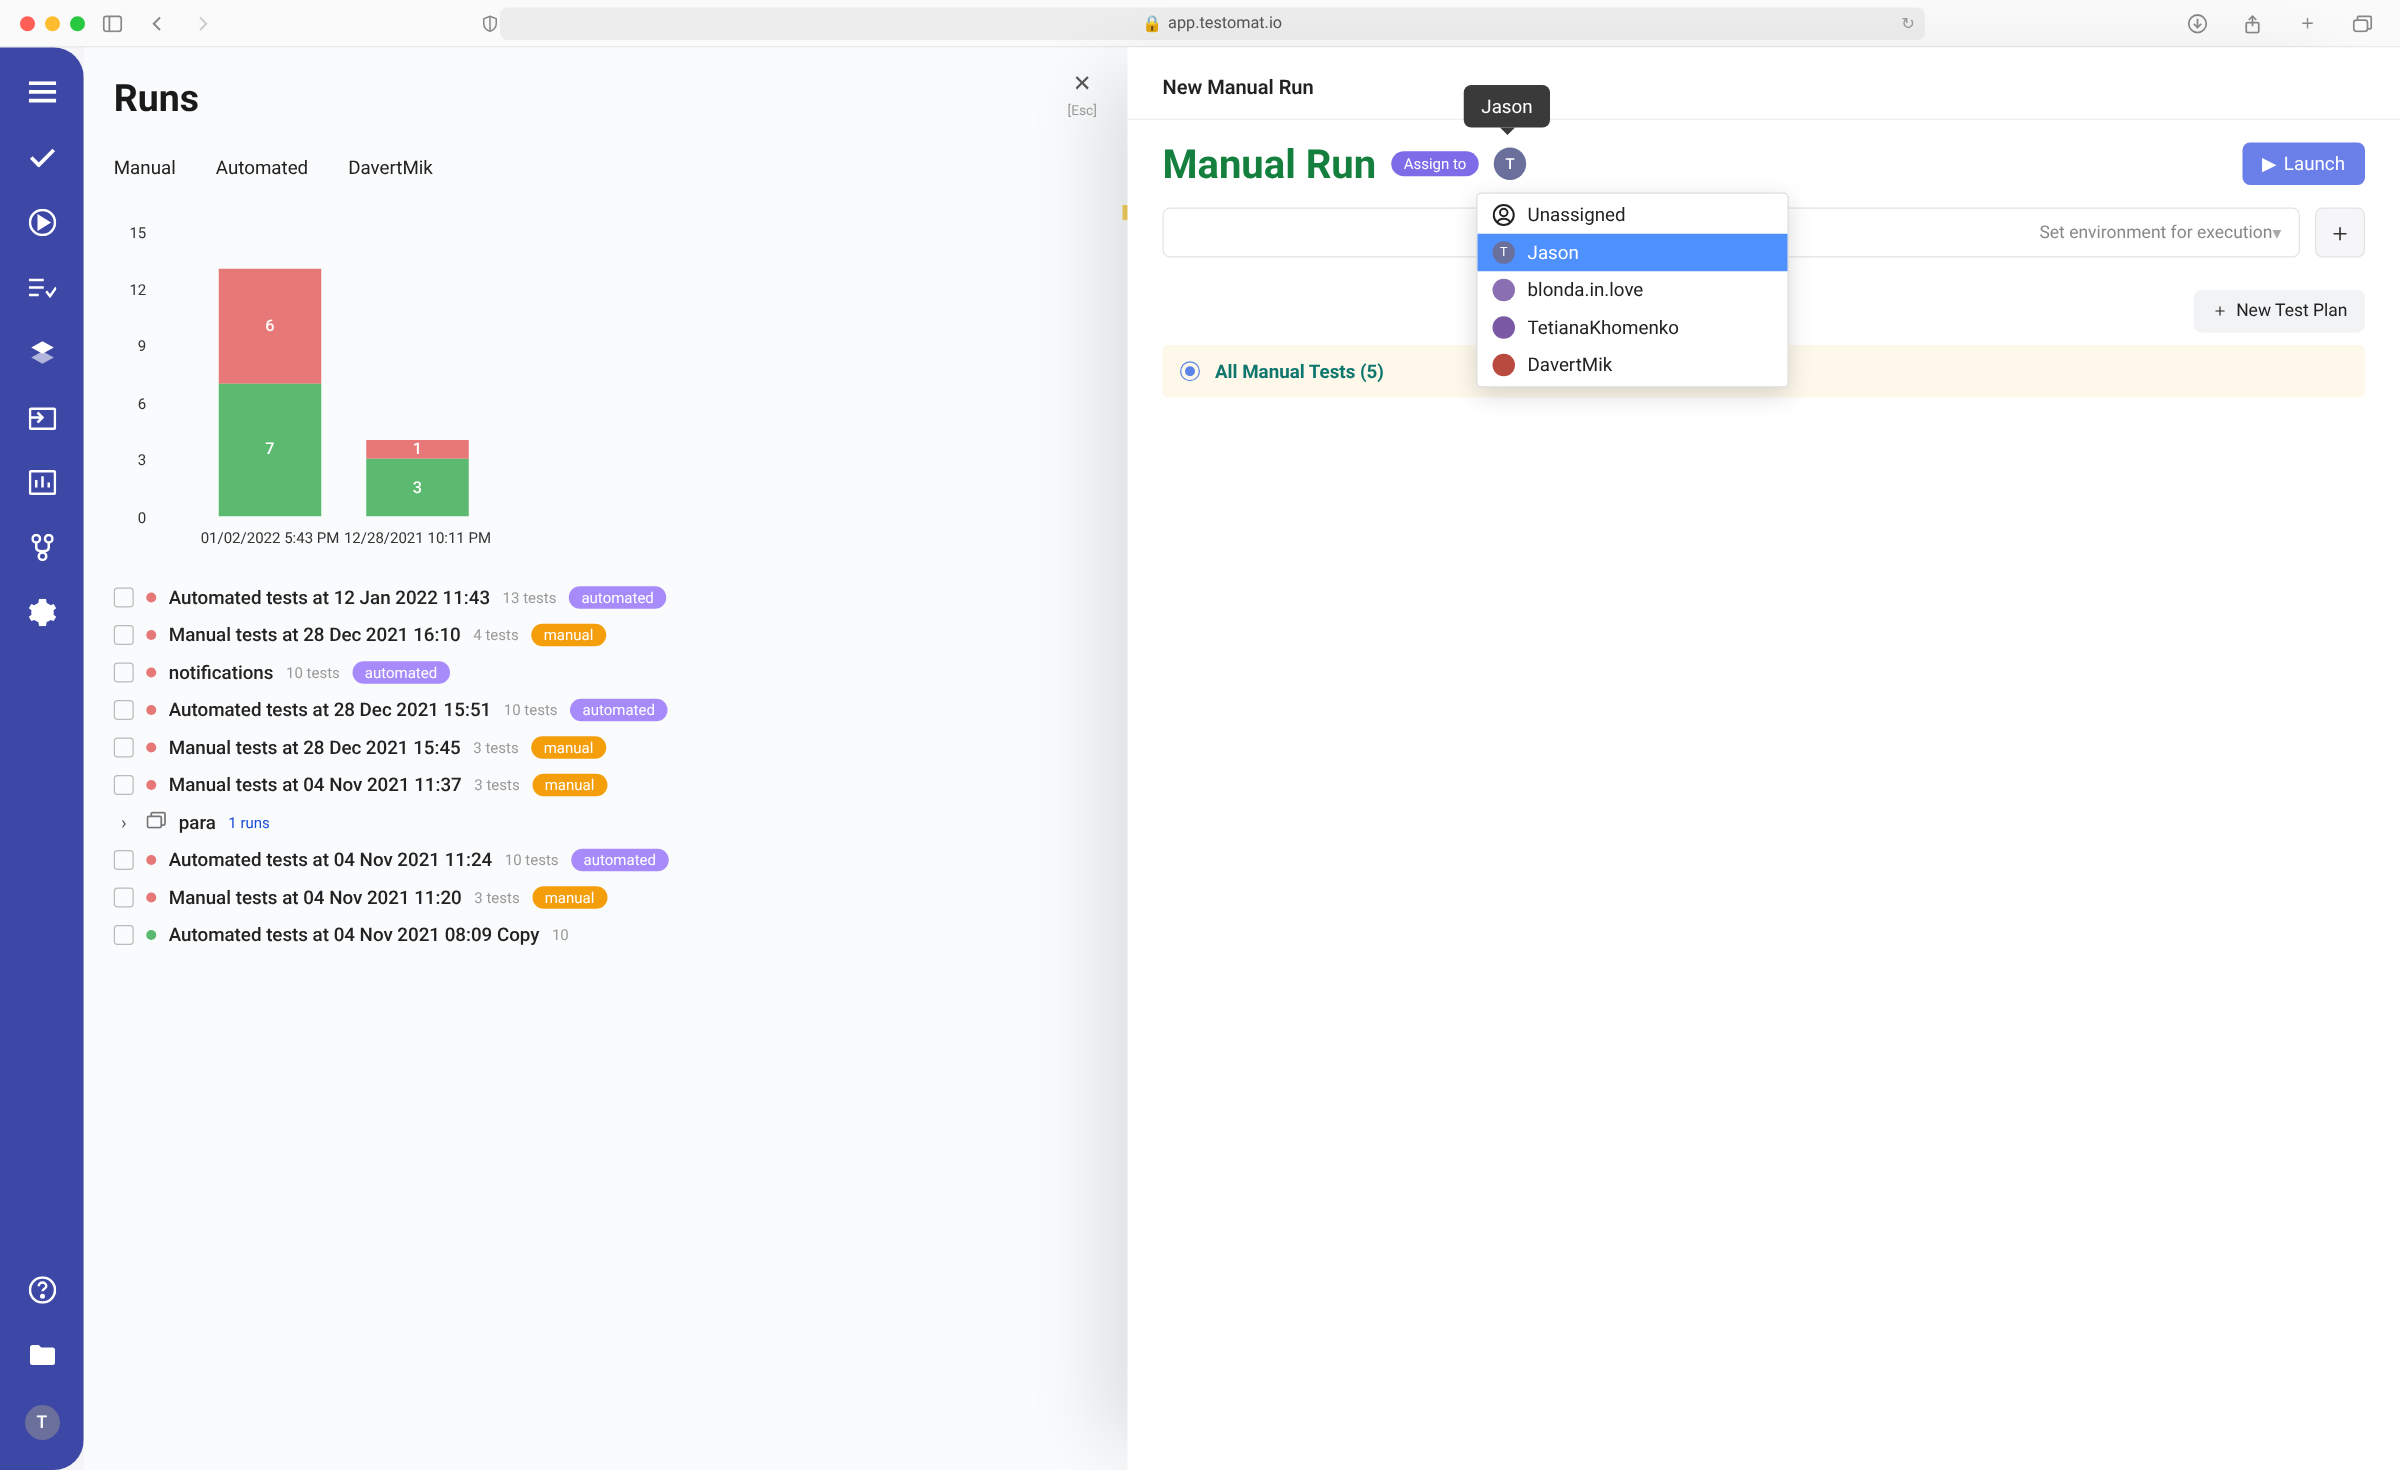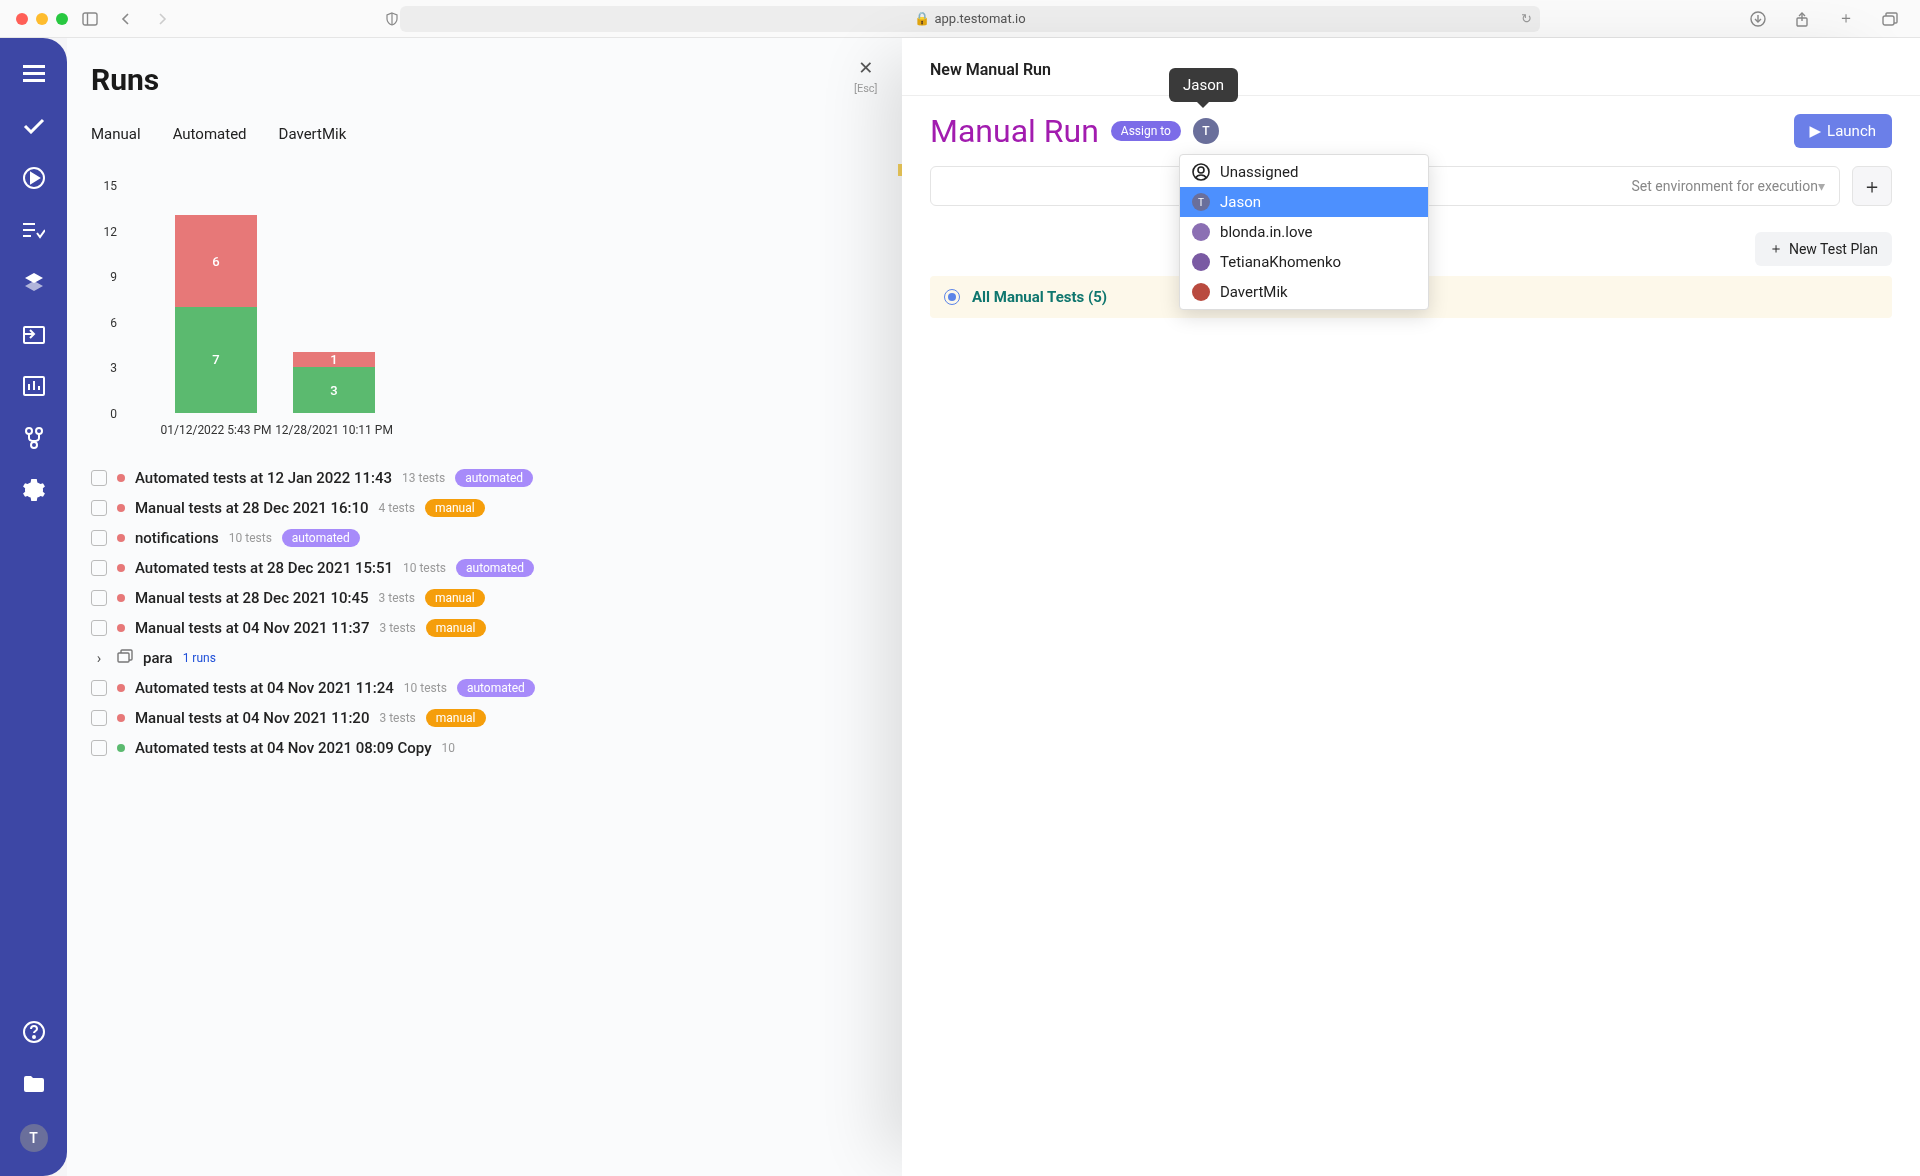--- a/index.html
+++ b/index.html
@@ -63,21 +63,21 @@
 .runs-count { font-size: 12px; color: #1d4ed8; }
 
 
 .panel-overlay { position: absolute; top: 38px; right: 0; width: 1018px; height: calc(100% - 38px); background: #fff; box-shadow: -40px 0 60px -20px rgba(0,0,0,0.12); }
 .close-col { position: absolute; left: -48px; top: 18px; text-align: center; }
 .close-btn { width: 22px; height: 22px; display: flex; align-items: center; justify-content: center; color: #555; cursor: pointer; font-size: 18px; margin: 0 auto 4px; }
 .close-esc { font-size: 11px; color: #999; }
 .panel-head { padding: 22px 28px 16px 28px; border-bottom: 1px solid #eee; font-size: 16px; font-weight: 600; color: #222; }
 .panel-body { padding: 16px 28px; position: relative; }
 .title-row { display: flex; align-items: center; gap: 12px; margin-bottom: 16px; position: relative; }
-.manual-title { font-size: 32px; font-weight: 400; color: #a21caf; }
+.manual-title { font-size: 32px; font-weight: 700; color: #15803d; }
 .assign-badge { background: #7c6ce8; color: #fff; font-size: 12px; padding: 3px 10px; border-radius: 11px; cursor: pointer; }
 .avatar-sm { width: 26px; height: 26px; border-radius: 50%; background: #6a6f9b; color: #fff; display: flex; align-items: center; justify-content: center; font-size: 12px; font-weight: 500; cursor: pointer; }
 .launch-btn { margin-left: auto; background: #6b7fe8; color: #fff; border: none; padding: 8px 16px; border-radius: 6px; font-size: 15px; cursor: pointer; display: flex; align-items: center; gap: 6px; }
 .tooltip { position: absolute; top: -46px; left: 195px; background: #3a3a3a; color: #fff; padding: 8px 14px; border-radius: 6px; font-size: 15px; }
 .tooltip::after { content: ''; position: absolute; bottom: -6px; left: 50%; transform: translateX(-50%); border: 6px solid transparent; border-top-color: #3a3a3a; border-bottom: none; }
 
 
 .assign-dd { position: absolute; top: 36px; left: -14px; width: 250px; background: #fff; border: 1px solid #ddd; border-radius: 4px; box-shadow: 0 6px 20px rgba(0,0,0,0.15); z-index: 100; padding: 2px 0; }
 .dd-item { display: flex; align-items: center; gap: 10px; padding: 6px 12px; font-size: 15px; color: #222; cursor: pointer; }
 .dd-item.selected { background: #4d90fe; color: #fff; }
@@ -261,21 +261,21 @@
           <div class="ytick" style="bottom: 24px;">0</div>
           <div class="ytick" style="bottom: 69.6px;">3</div>
           <div class="ytick" style="bottom: 115.2px;">6</div>
           <div class="ytick" style="bottom: 160.8px;">9</div>
           <div class="ytick" style="bottom: 206.4px;">12</div>
           <div class="ytick" style="bottom: 252px;">15</div>
           <div class="bar-col" style="left: 84px;">
             <div class="seg seg-passed" style="height: 106.4px;">7</div>
             <div class="seg seg-failed" style="height: 91.2px;">6</div>
           </div>
-          <div class="xlab" style="left: 65px;">01/12/2022 5:43 PM</div>
+          <div class="xlab" style="left: 65px;">01/02/2022 5:43 PM</div>
           <div class="bar-col" style="left: 202px;">
             <div class="seg seg-passed" style="height: 45.6px;">3</div>
             <div class="seg seg-failed" style="height: 15.2px;">1</div>
           </div>
           <div class="xlab" style="left: 183px;">12/28/2021 10:11 PM</div>
         </div>
     </div>
 
     <div class="runs-list" id="runs-list">
         <div class="run-row">
@@ -302,21 +302,21 @@
         <div class="run-row">
           <span class="cbx"></span>
           <span class="dot dot-red"></span>
           <span class="run-name">Automated tests at 28 Dec 2021 15:51</span>
           <span class="test-count">10 tests</span>
           <span class="pill pill-auto">automated</span>
         </div>
         <div class="run-row">
           <span class="cbx"></span>
           <span class="dot dot-red"></span>
-          <span class="run-name">Manual tests at 28 Dec 2021 10:45</span>
+          <span class="run-name">Manual tests at 28 Dec 2021 15:45</span>
           <span class="test-count">3 tests</span>
           <span class="pill pill-manual">manual</span>
         </div>
         <div class="run-row">
           <span class="cbx"></span>
           <span class="dot dot-red"></span>
           <span class="run-name">Manual tests at 04 Nov 2021 11:37</span>
           <span class="test-count">3 tests</span>
           <span class="pill pill-manual">manual</span>
         </div>

